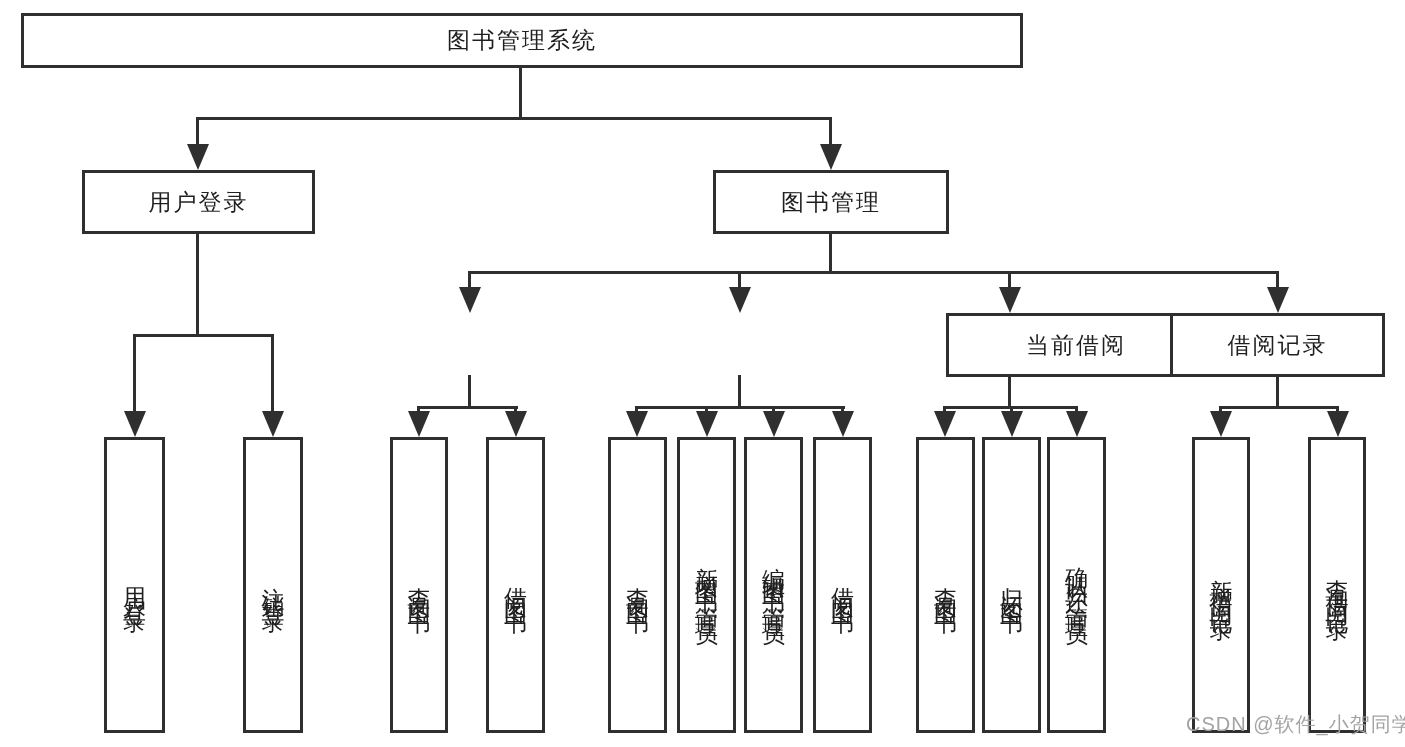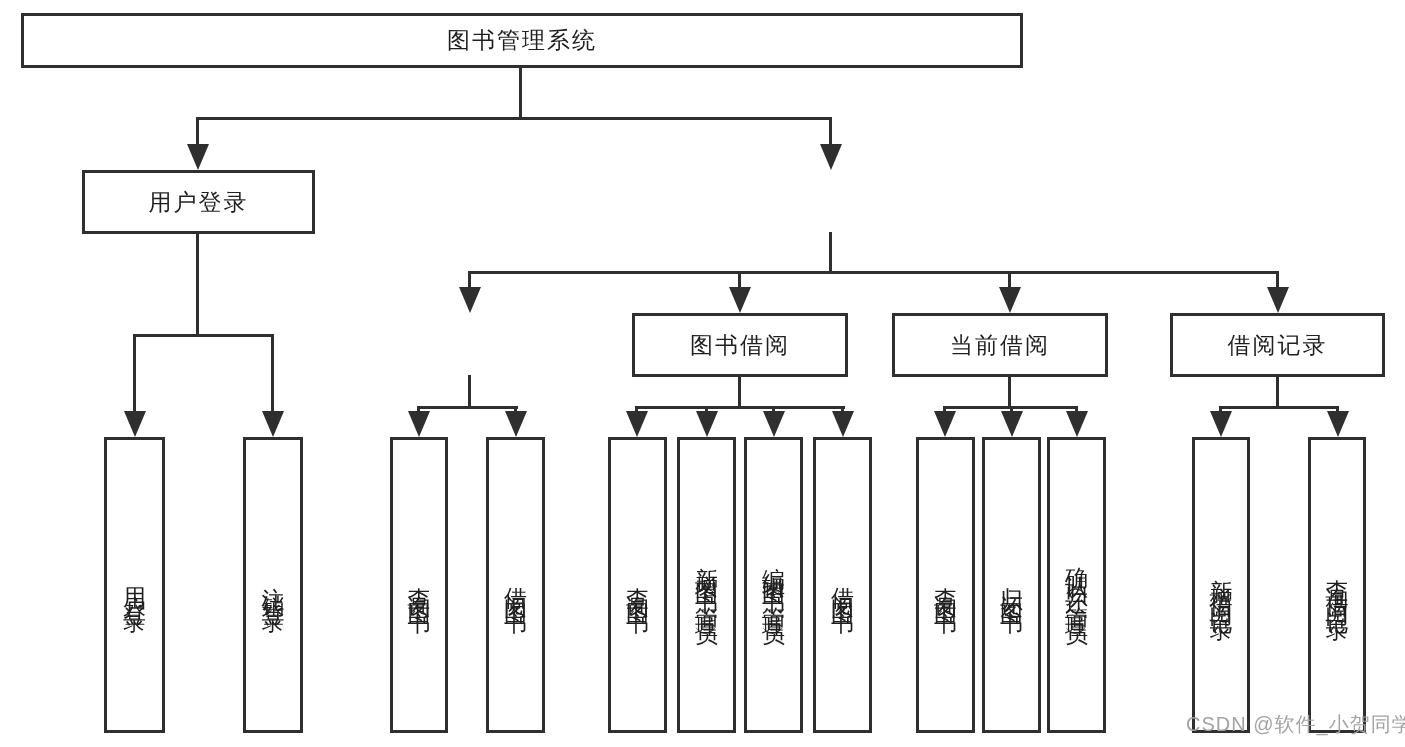--- a/index.html
+++ b/index.html
@@ -31,25 +31,25 @@
 </style>
 </head>
 <body>
 
 <div class="canvas">
 
   <div class="box h" style="left:21px;top:13px;width:1002px;height:55px;">图书管理系统</div>
 
   <div class="box h" style="left:82px;top:170px;width:233px;height:64px;">用户登录</div>
 
+  <div class="box h" style="left:713px;top:170px;width:236px;height:64px;">图书管理</div>
 
 
-  <div class="box h" style="left:632px;top:313px;width:216px;height:64px;">图书借阅</div>
 
-  <div class="box h" style="left:892px;top:313px;width:216px;height:64px;text-align:center;">当前借阅</div>
+  <div class="box h" style="left:946px;top:313px;width:260px;height:64px;text-align:center;">当前借阅</div>
 
   <div class="box h" style="left:1170px;top:313px;width:215px;height:64px;">借阅记录</div>
 
   <div class="box v" style="left:104px;top:437px;width:61px;height:296px;">用户登录</div>
   <div class="box v" style="left:243px;top:437px;width:60px;height:296px;">注销登录</div>
 
   <div class="box v" style="left:390px;top:437px;width:58px;height:296px;">查询图书</div>
   <div class="box v" style="left:486px;top:437px;width:59px;height:296px;">借阅图书</div>
 
   <div class="box v" style="left:608px;top:437px;width:59px;height:296px;">查询图书</div>

